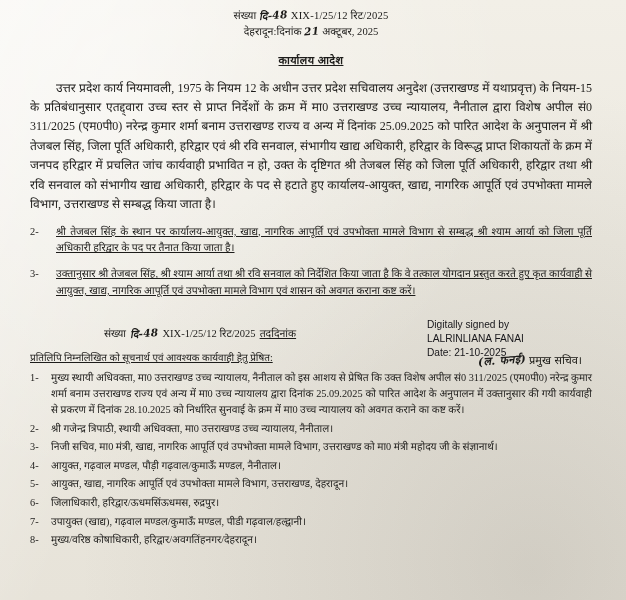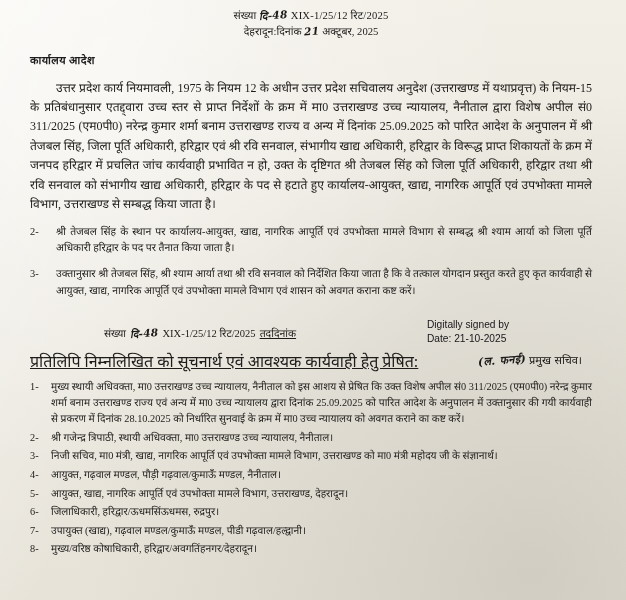--- a/index.html
+++ b/index.html
@@ -51,23 +51,25 @@
     font-family: "DejaVu Serif", serif;
     font-style: italic;
     font-weight: bold;
     color: #1b1a18;
     letter-spacing: .3px;
     transform: rotate(-4deg);
     display: inline-block;
   }
 
   .title {
+    text-align: center;
     margin: 12px 0 10px 0;
     font-size: 11px;
     font-weight: bold;
+    text-decoration: underline;
     letter-spacing: .4px;
   }
 
   .para {
     text-align: justify;
     text-justify: inter-word;
     margin: 0 0 9px 0;
     font-size: 12px;
     line-height: 1.62;
   }
@@ -82,20 +84,21 @@
     flex: 0 0 auto;
     width: 16px;
     font-size: 10.4px;
     padding-top: 0px;
   }
   .num-para .t {
     flex: 1 1 auto;
     text-align: justify;
     font-size: 10.4px;
     line-height: 1.62;
+    text-decoration: underline;
   }
 
   
   .sigblock {
     position: absolute;
     right: 30px;
     top: 318px;
     width: 176px;
     font-family: "Liberation Sans", sans-serif;
     font-size: 10.2px;
@@ -123,21 +126,21 @@
     font-size: 10.5px;
     padding-left: 74px;
   }
   .second-num .tad {
     margin-left: 0;
     text-decoration: underline;
   }
 
   .copyline {
     margin: 8px 0 5px 0;
-    font-size: 16px;
+    font-size: 10px;
     text-decoration: underline;
     text-align: left;
   }
 
   .list {
     margin: 0;
     padding: 0;
     list-style: none;
   }
   .list li {
@@ -236,20 +239,21 @@
       </li>
       <li>
         <span class="ln">8-</span>
         <span class="lt">मुख्य/वरिष्ठ कोषाधिकारी, हरिद्वार/अवगतिंहनगर/देहरादून।</span>
       </li>
     </ul>
   </div>
 
   <div class="sigblock">
     <div>Digitally signed by</div>
+    <div>LALRINLIANA FANAI</div>
     <div>Date: 21-10-2025</div>
   </div>
 
   <div class="sign-rt">
     <span class="handwrite">(ल. फनई)</span>
     <span>प्रमुख सचिव।</span>
   </div>
 </div>
 
 </body></html>

